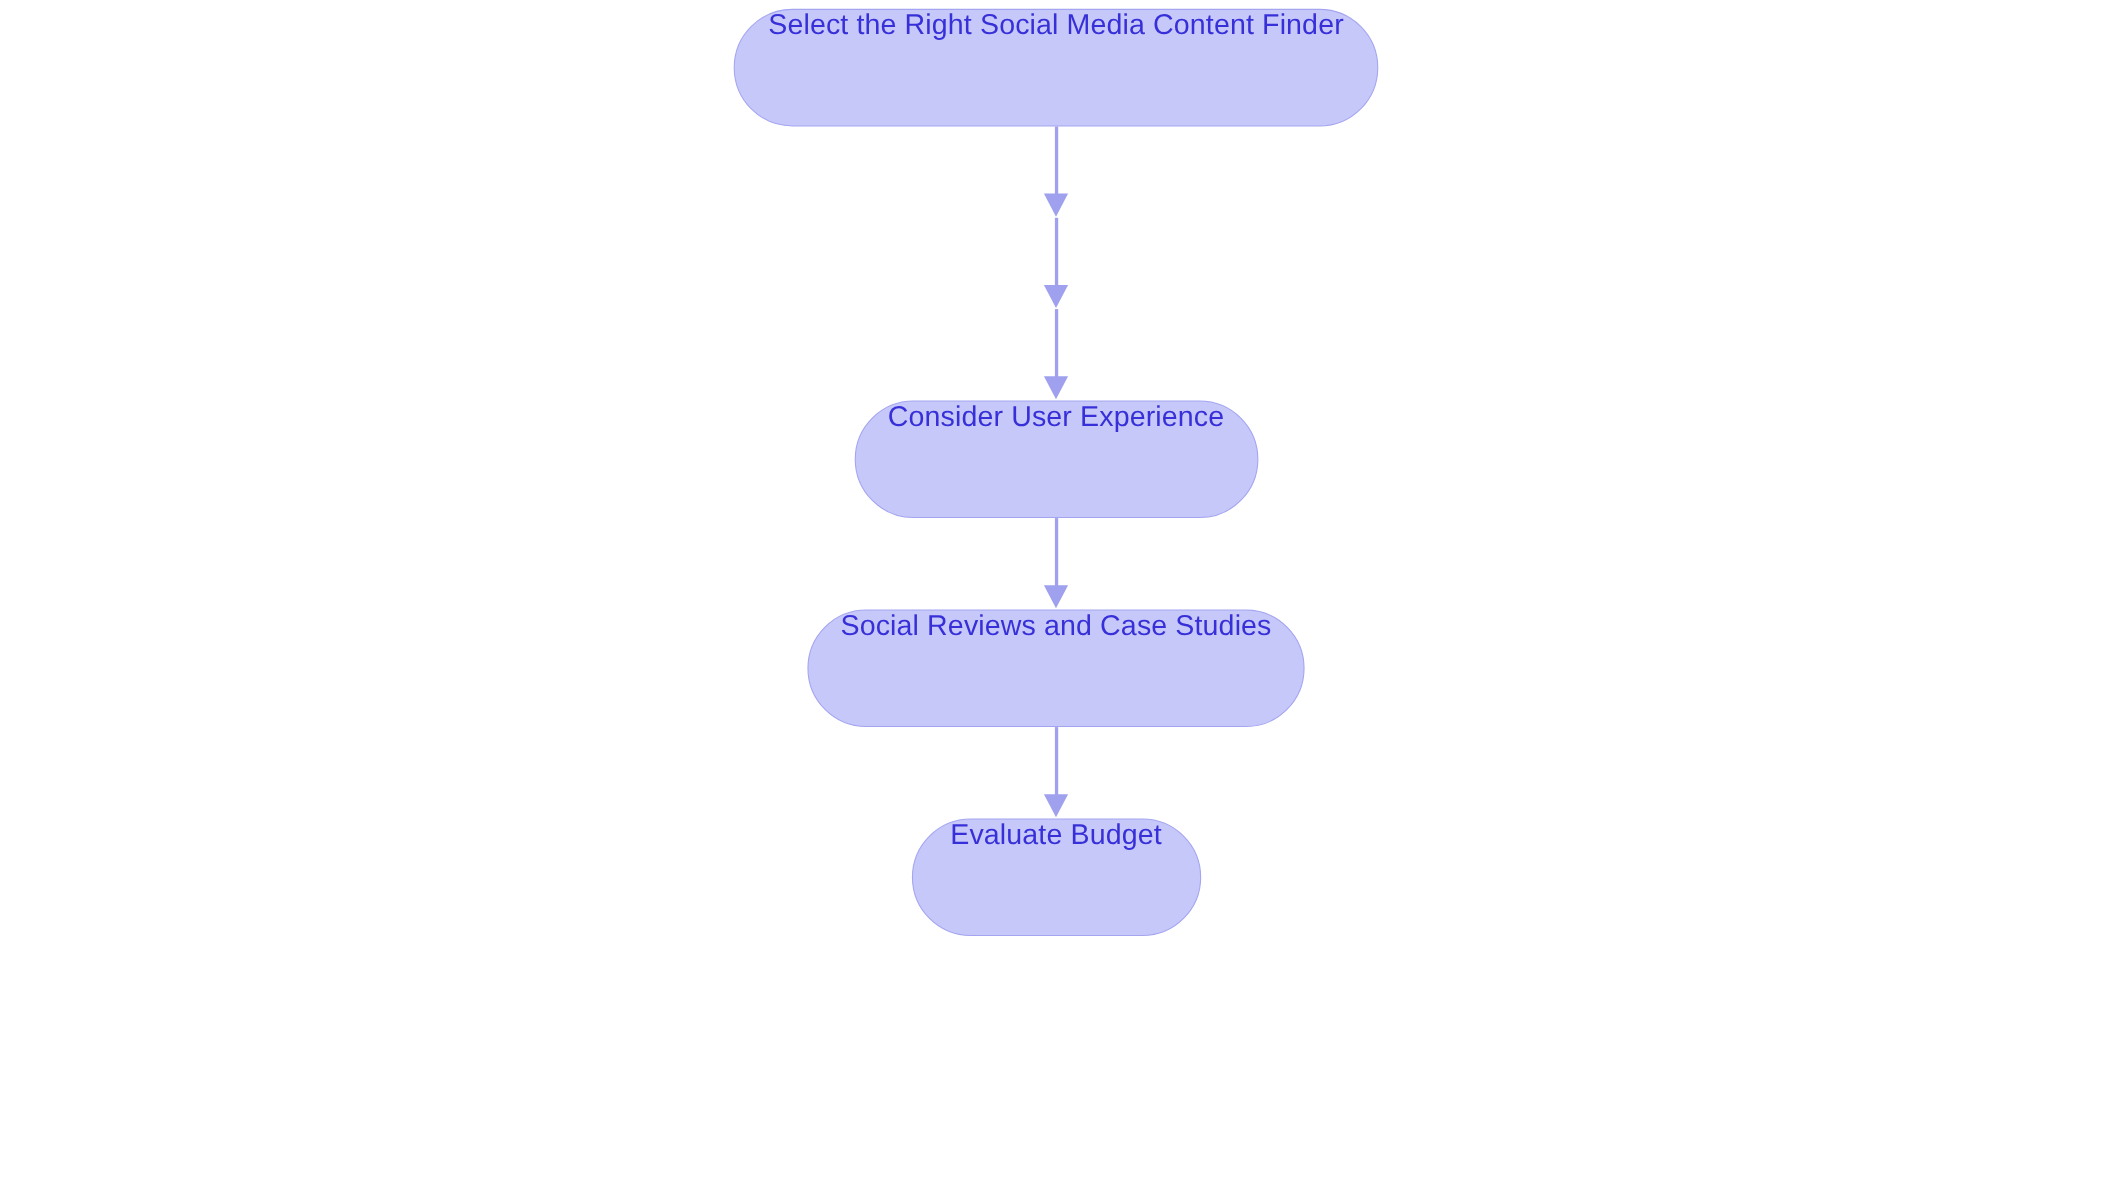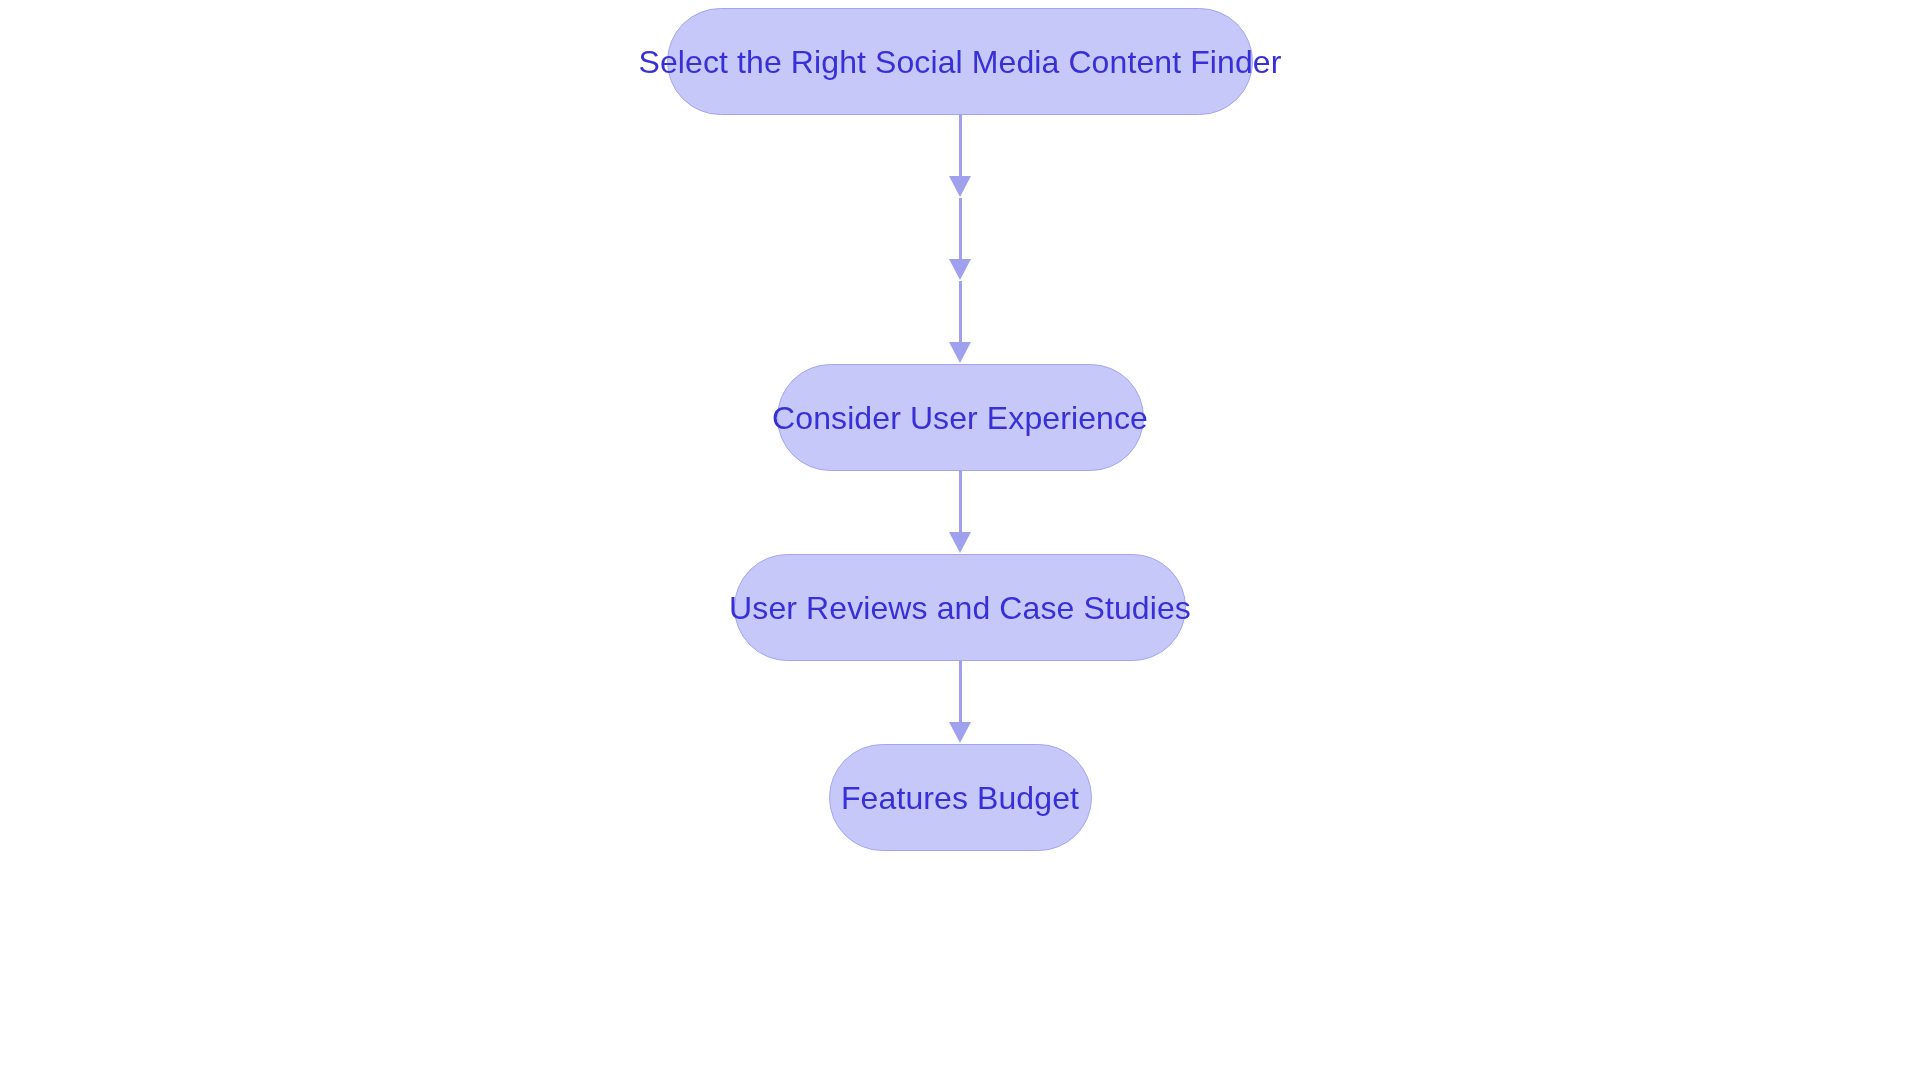--- a/index.html
+++ b/index.html
@@ -35,24 +35,24 @@
   }
 
   .flow-node {
     box-sizing: border-box;
     height: 107px;
     border-radius: 54px;
     background: #c7c8fa;
     border: 1.6px solid #a4a5f0;
     color: #3730d8;
     display: flex;
-    align-items: center;
+    align-items: flex-start;
     justify-content: center;
     padding: 0 40px;
-    font-size: 32px;
+    font-size: 26px;
     font-weight: 400;
     letter-spacing: 0.1px;
     line-height: 1;
     white-space: nowrap;
     user-select: none;
   }
 
   .flow-connector {
     position: relative;
     width: 20px;
@@ -118,26 +118,26 @@
     <div class="flow-node w-3">
       <span>Consider User Experience</span>
     </div>
 
     <div class="flow-connector">
       <div class="connector-line"></div>
       <div class="connector-head"></div>
     </div>
 
     <div class="flow-node w-4">
-      <span>User Reviews and Case Studies</span>
+      <span>Social Reviews and Case Studies</span>
     </div>
 
     <div class="flow-connector">
       <div class="connector-line"></div>
       <div class="connector-head"></div>
     </div>
 
     <div class="flow-node w-5">
-      <span>Features Budget</span>
+      <span>Evaluate Budget</span>
     </div>
 
   </div>
 </div>
 
 </body></html>

